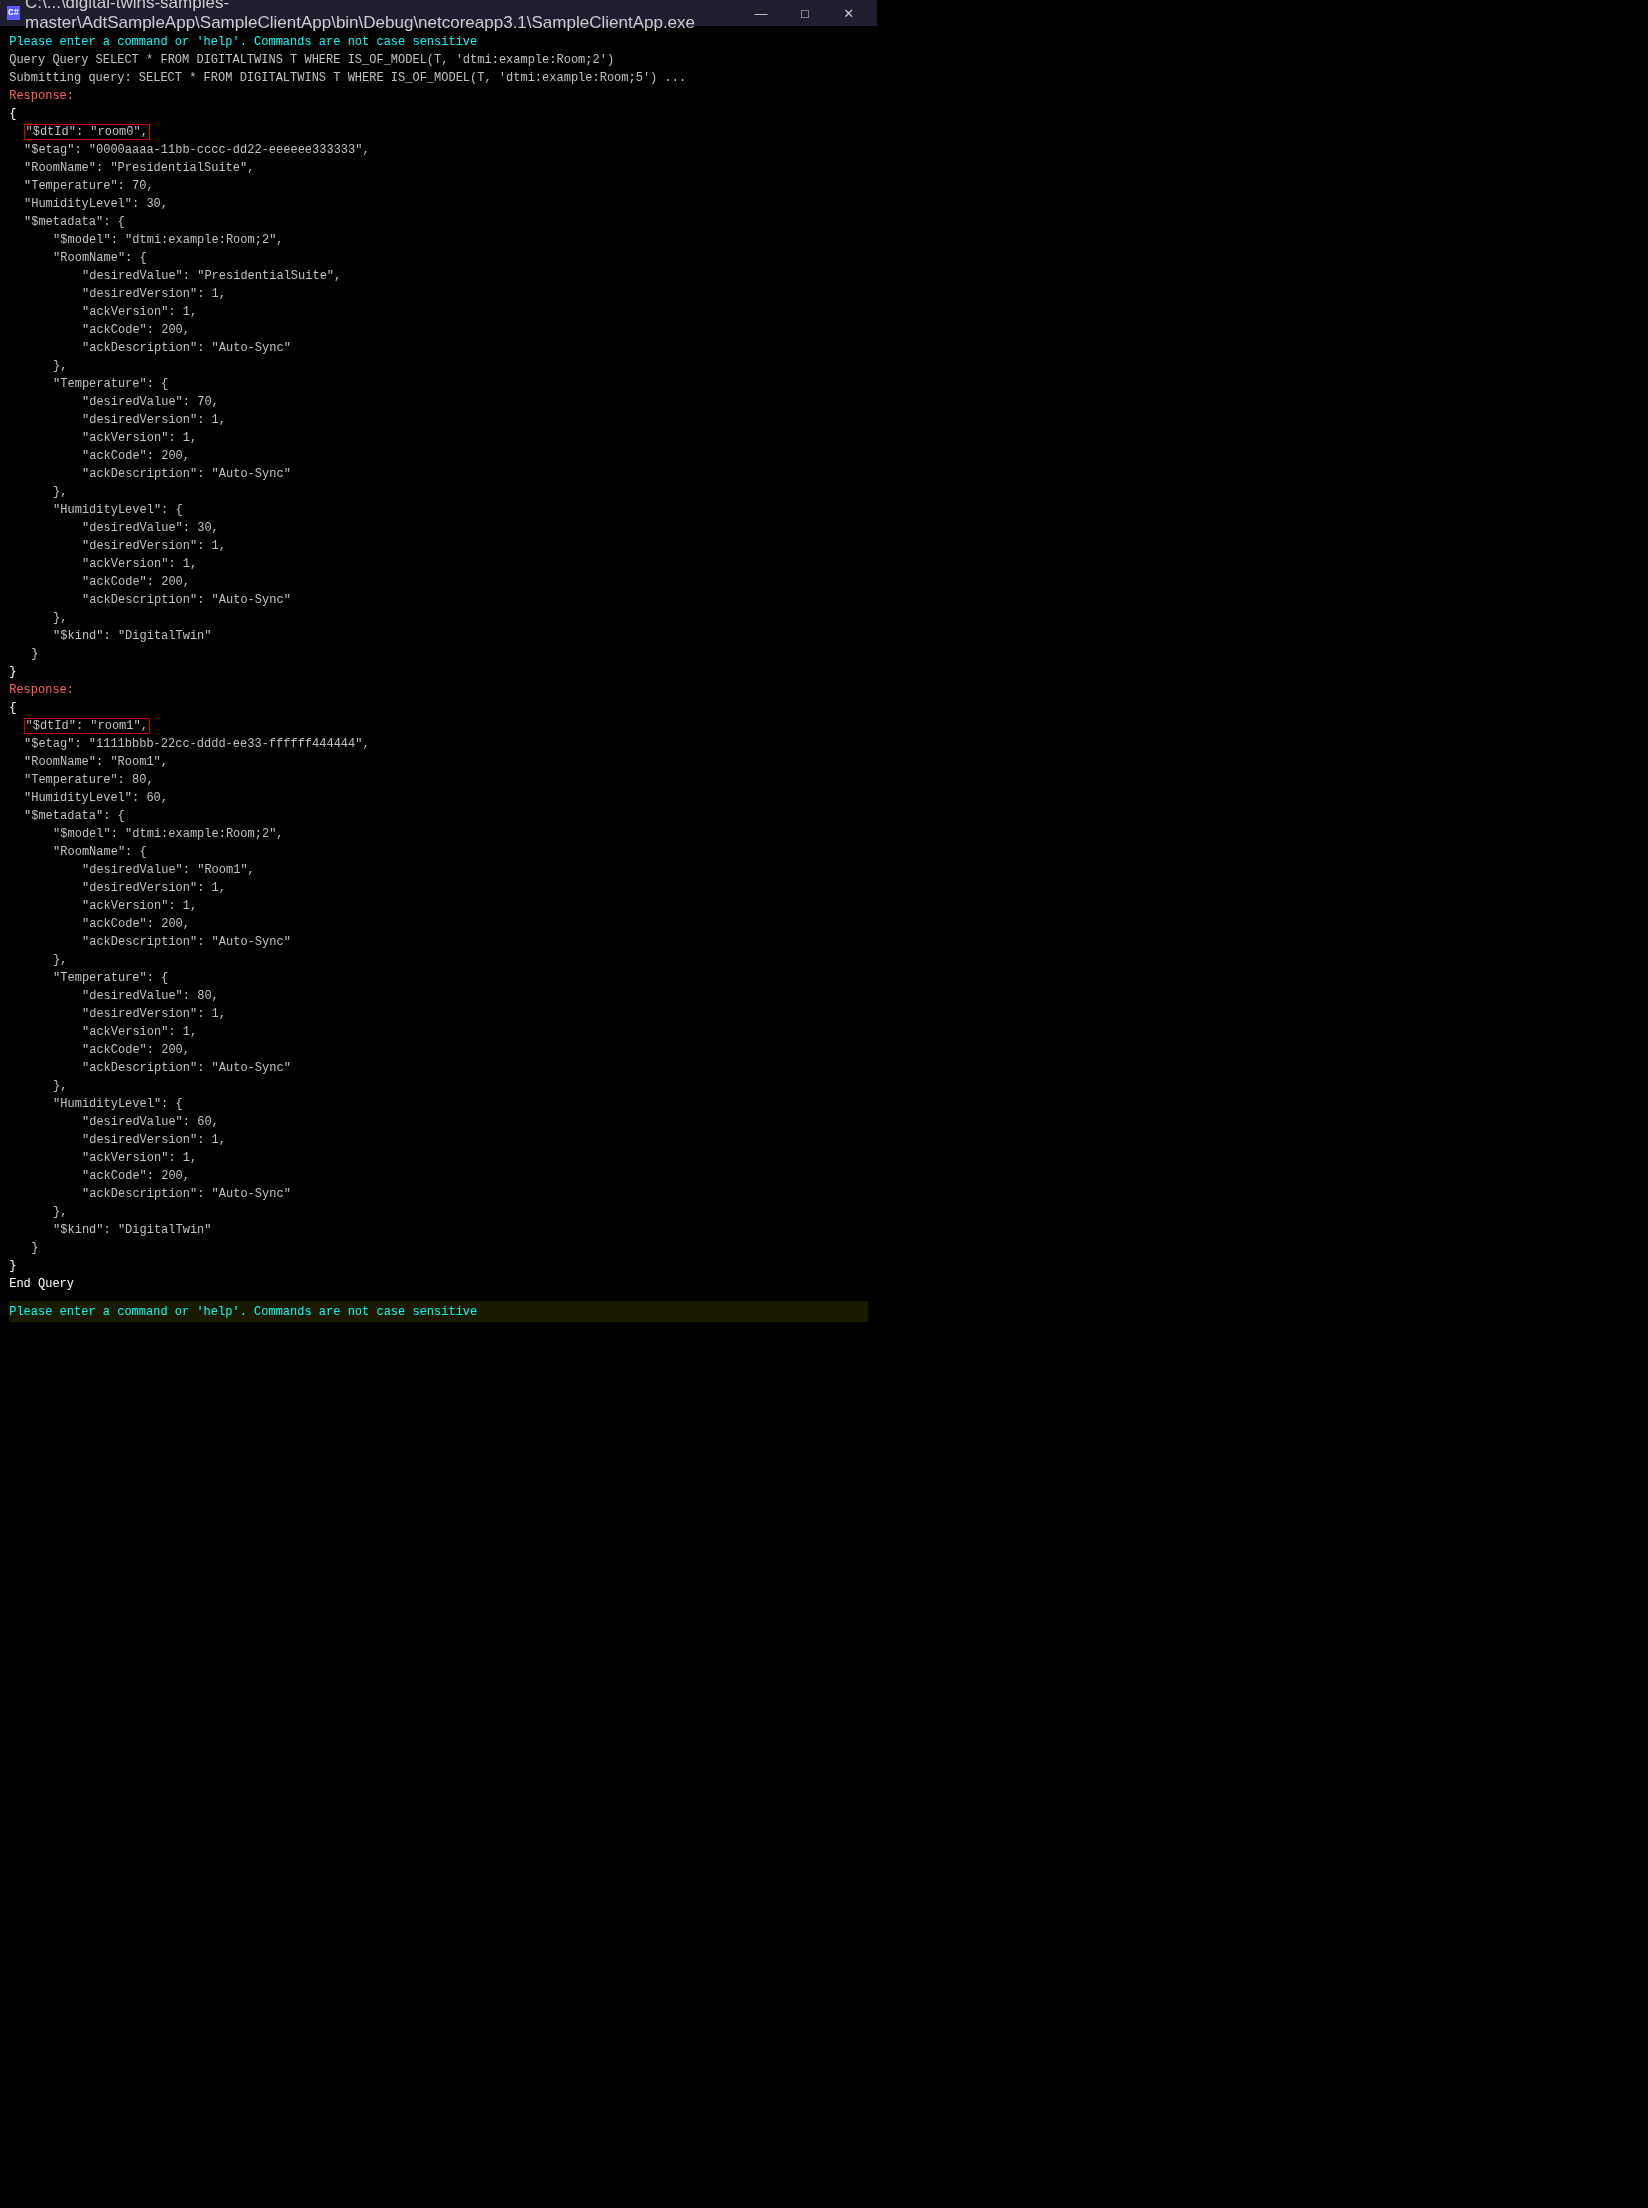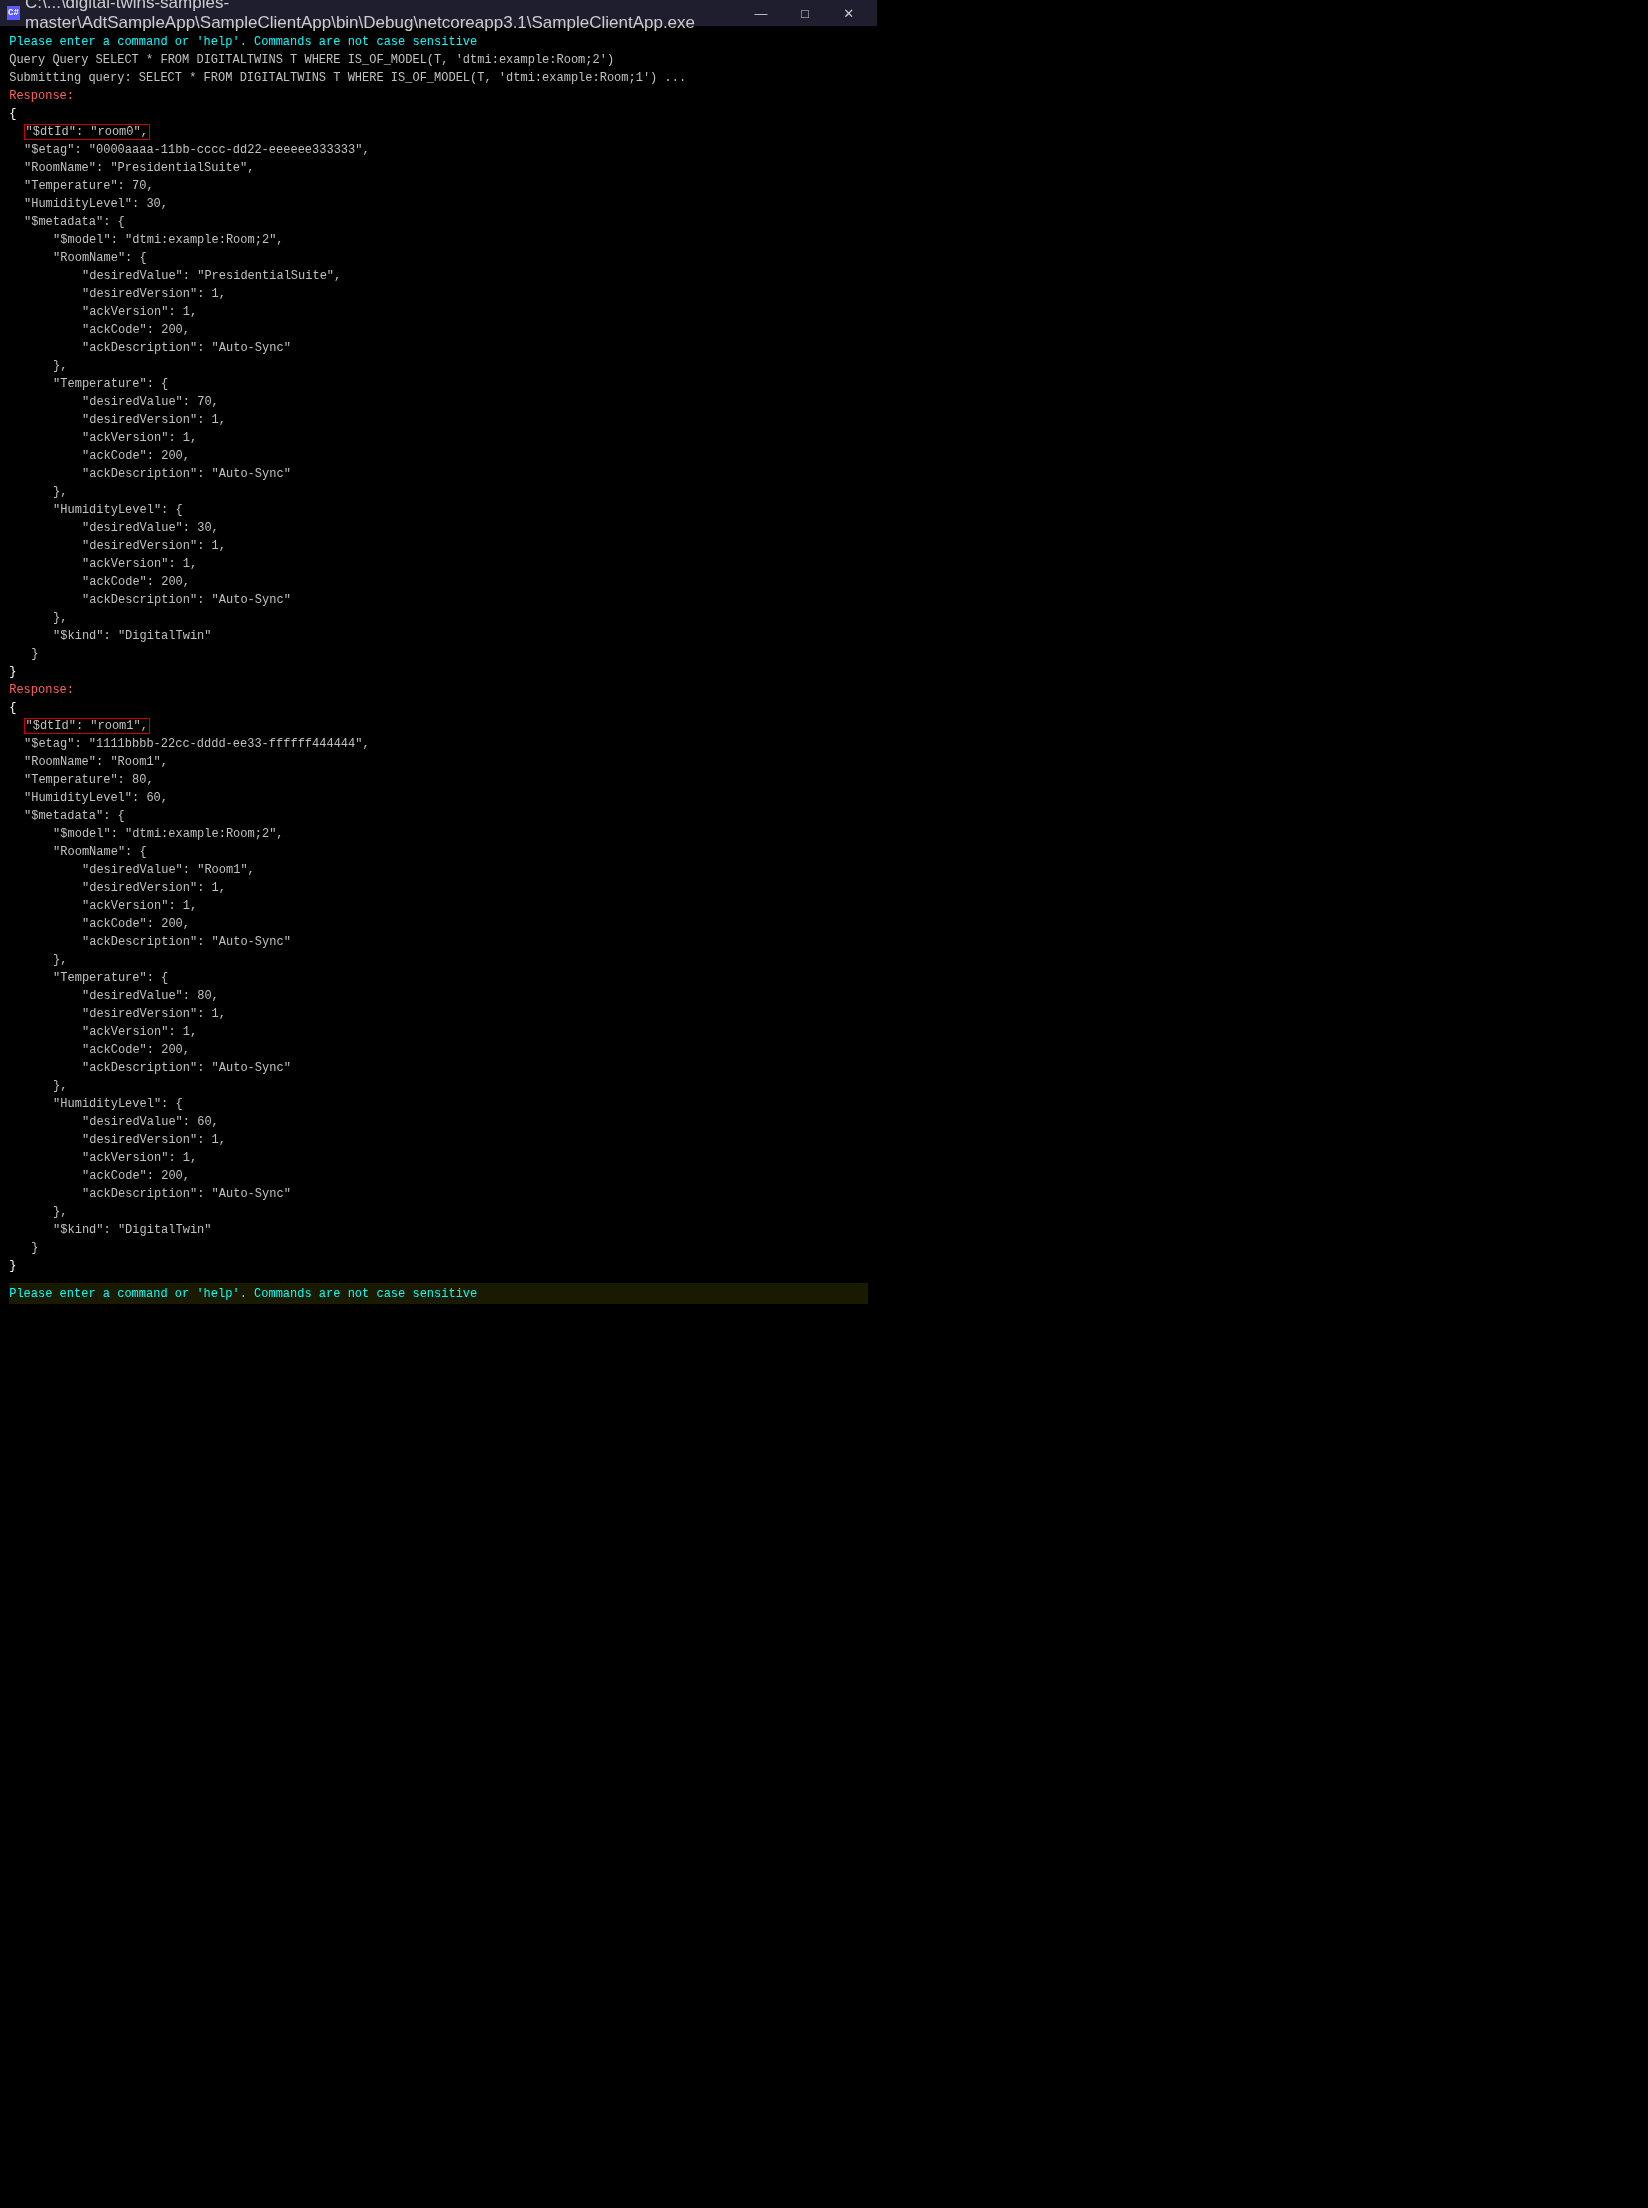--- a/index.html
+++ b/index.html
@@ -110,21 +110,21 @@
     <button class="title-bar-btn">—</button>
     <button class="title-bar-btn">□</button>
     <button class="title-bar-btn close">✕</button>
   </div>
 </div>
 
 <div class="terminal">
 
   <div class="line cyan">Please enter a command or 'help'. Commands are not case sensitive</div>
   <div class="line white"><span style="color:#c0c0c0;margin-top:28px;">Query </span><span style="color:#c0c0c0;margin-top:24px;">Query SELECT * FROM DIGITALTWINS T WHERE IS_OF_MODEL(T, 'dtmi:example:Room;2')</span></div>
-  <div class="line" style="color:#c0c0c0;">Submitting query: SELECT * FROM DIGITALTWINS T WHERE IS_OF_MODEL(T, 'dtmi:example:Room;1') ...</div>
+  <div class="line" style="color:#c0c0c0;">Submitting query: SELECT * FROM DIGITALTWINS T WHERE IS_OF_MODEL(T, 'dtmi:example:Room;5') ...</div>
   <div class="line response-label">Response:</div>
 
   <div class="line white">{</div>
   <div class="line" style="color:#c0c0c0;">  <span class="highlight-box" style="color:#c0c0c0;">"$dtId": "room0",</span></div>
   <div class="line" style="color:#c0c0c0; padding-left:14.8px;">"$etag": "0000aaaa-11bb-cccc-dd22-eeeeee333333",</div>
   <div class="line" style="color:#c0c0c0; padding-left:14.8px;">"RoomName": "PresidentialSuite",</div>
   <div class="line" style="color:#c0c0c0; padding-left:14.8px;">"Temperature": 70,</div>
   <div class="line" style="color:#c0c0c0; padding-left:14.8px;">"HumidityLevel": 30,</div>
   <div class="line" style="color:#c0c0c0; padding-left:14.8px;">"$metadata": {</div>
   <div class="line" style="color:#c0c0c0; padding-left:29.5px;">  "$model": "dtmi:example:Room;2",</div>
@@ -180,19 +180,20 @@
   <div class="line" style="color:#c0c0c0; padding-left:29.5px;">  "HumidityLevel": {</div>
   <div class="line" style="color:#c0c0c0; padding-left:44px;">    "desiredValue": 60,</div>
   <div class="line" style="color:#c0c0c0; padding-left:44px;">    "desiredVersion": 1,</div>
   <div class="line" style="color:#c0c0c0; padding-left:44px;">    "ackVersion": 1,</div>
   <div class="line" style="color:#c0c0c0; padding-left:44px;">    "ackCode": 200,</div>
   <div class="line" style="color:#c0c0c0; padding-left:44px;">    "ackDescription": "Auto-Sync"</div>
   <div class="line" style="color:#c0c0c0; padding-left:29.5px;">  },</div>
   <div class="line" style="color:#c0c0c0; padding-left:29.5px;">  "$kind": "DigitalTwin"</div>
   <div class="line" style="color:#c0c0c0; padding-left:14.8px;"> }</div>
   <div class="line white">}</div>
+  <div class="line white">End Query</div>
 
   <div class="line" style="height: 7.4px;"></div>
 
   <div class="line" style="background:#1a1a00; color:#00ffff; padding: 1.8px 0;">Please enter a command or 'help'. Commands are not case sensitive</div>
 
 </div>
 
 
 </body></html>

